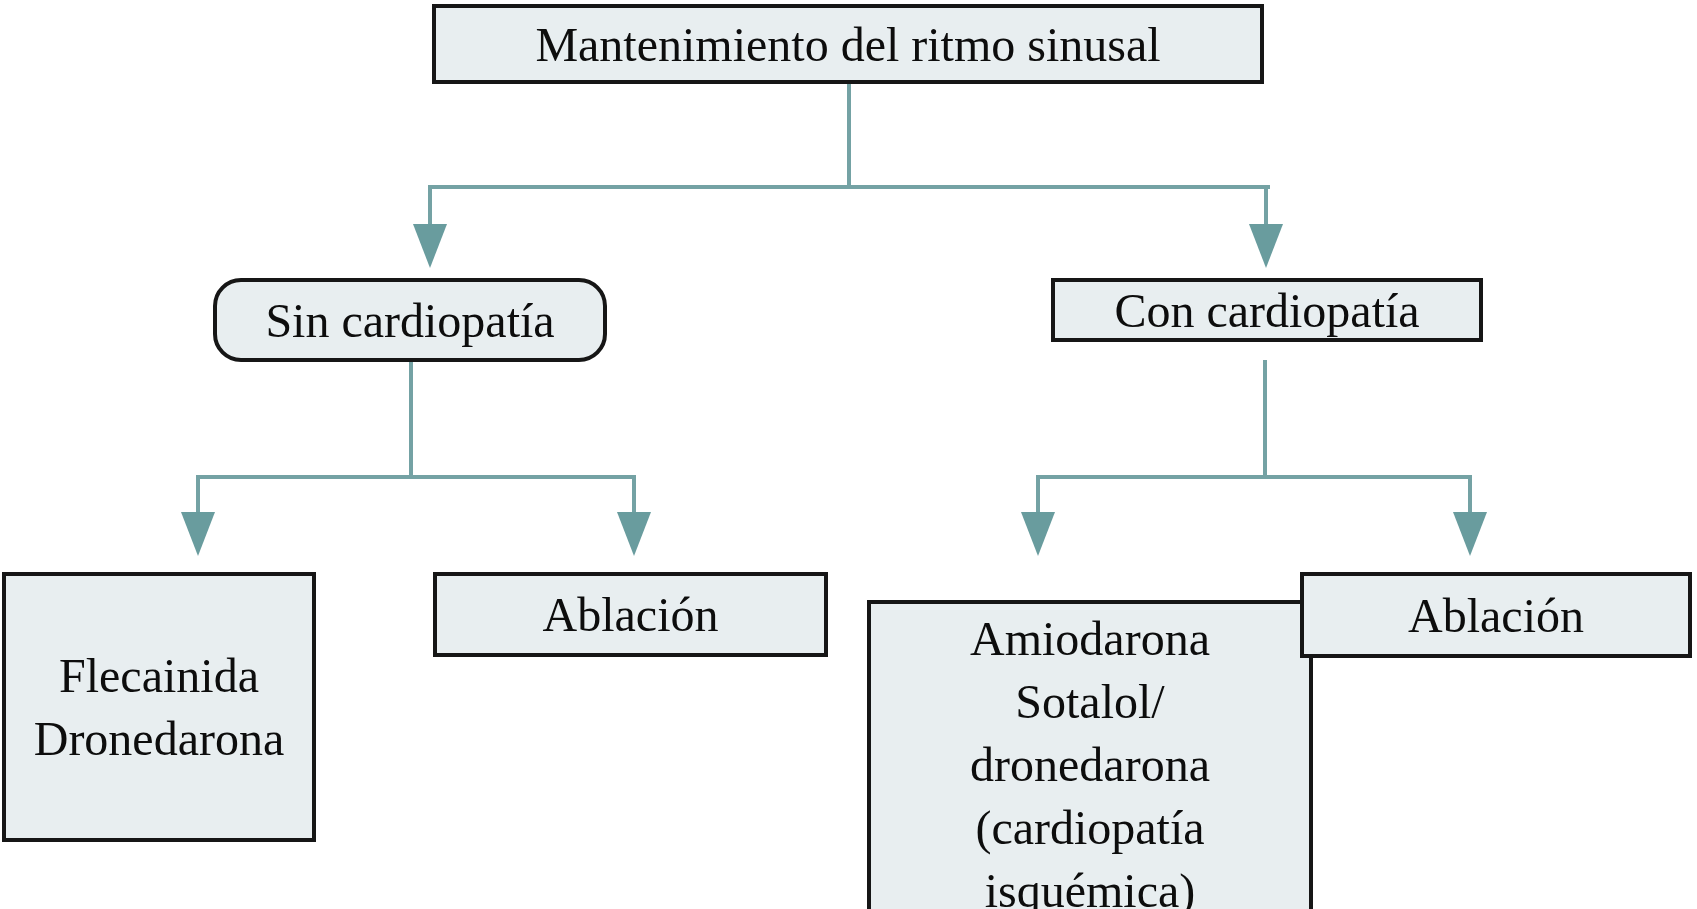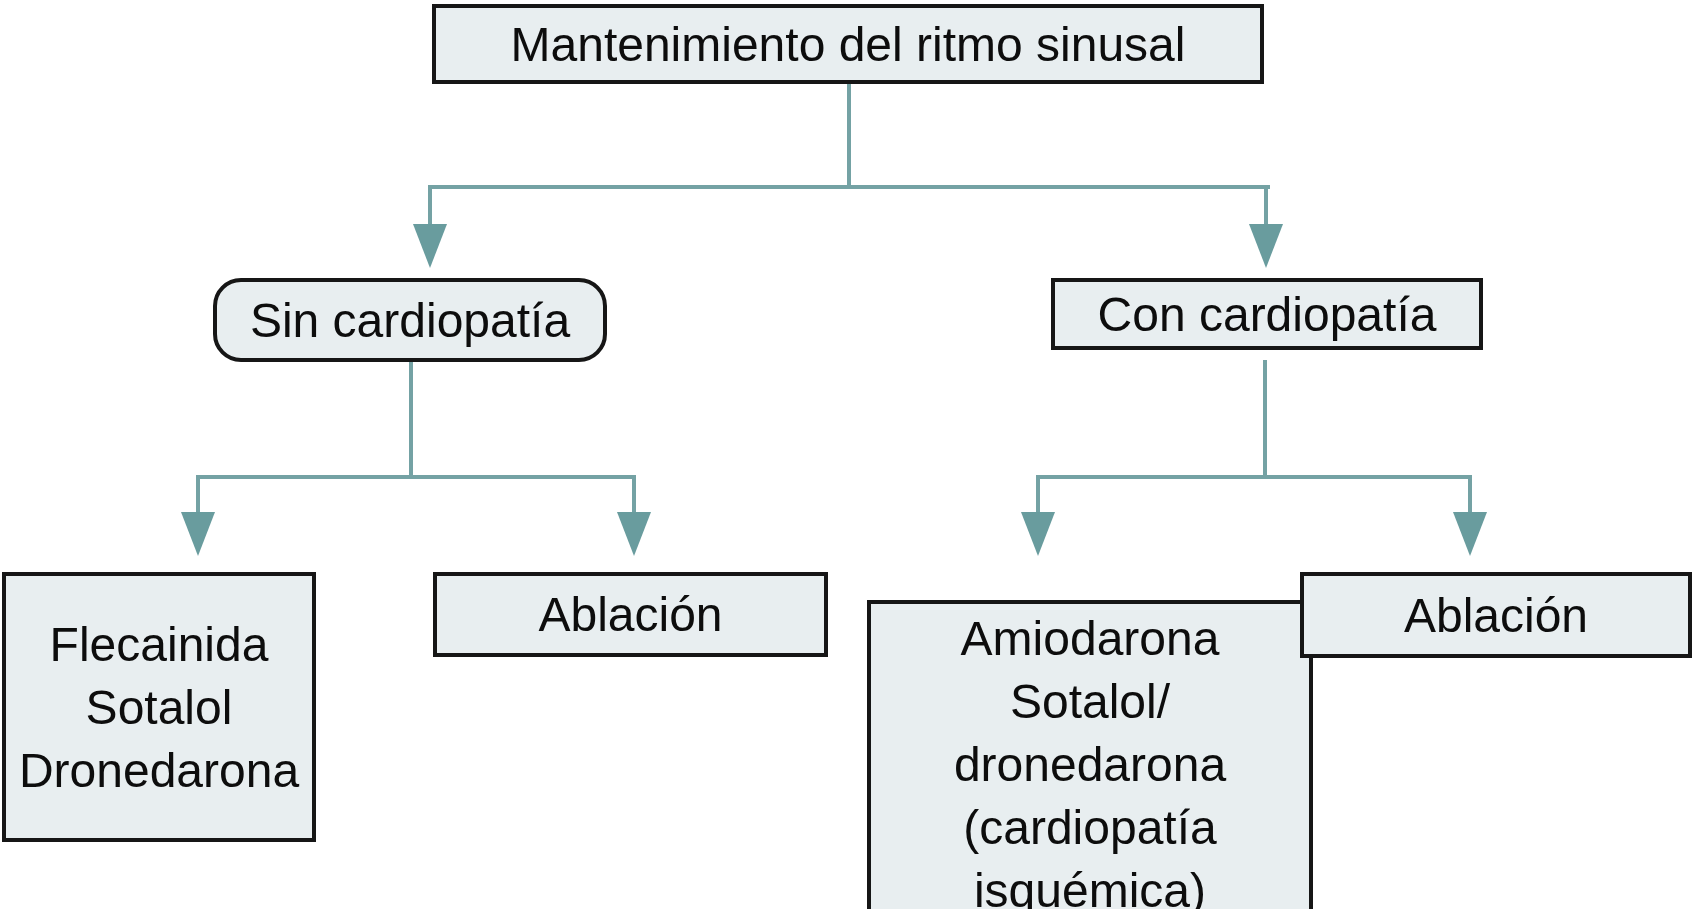--- a/index.html
+++ b/index.html
@@ -23,21 +23,21 @@
     color: #0d0d0d;
     font-size: 48px;
     line-height: 63px;
     display: flex;
     flex-direction: column;
     align-items: center;
     justify-content: center;
     text-align: center;
     white-space: nowrap;
   }
-  .node .line-text { display: block; }
+  .node .line-text { display: block; font-family: Liberation Serif, serif; }
   .cline {
     position: absolute;
     background: #74a2a4;
   }
   .arrow {
     position: absolute;
     width: 0;
     height: 0;
     border-left: 17px solid transparent;
     border-right: 17px solid transparent;
@@ -71,27 +71,26 @@
   <div class="arrow" style="left:1453px; top:512px;"></div>
 
   <div class="node" style="left:432px; top:4px; width:832px; height:80px;">
     <span class="line-text">Mantenimiento del ritmo sinusal</span>
   </div>
 
   <div class="node" style="left:213px; top:278px; width:394px; height:84px;border-radius:28px;">
     <span class="line-text">Sin cardiopatía</span>
   </div>
 
-  <div class="node" style="left:1051px; top:278px; width:432px; height:72px;">
+  <div class="node" style="left:1051px; top:278px; width:432px; height:64px;">
     <span class="line-text">Con cardiopatía</span>
   </div>
 
   <div class="node" style="left:2px; top:572px; width:314px; height:270px;">
     <span class="line-text">Flecainida</span>
-    <span class="line-text">Sotalol</span>
     <span class="line-text">Dronedarona</span>
   </div>
 
   <div class="node" style="left:433px; top:572px; width:395px; height:85px;">
     <span class="line-text">Ablación</span>
   </div>
 
   <div class="node" style="left:867px; top:600px; width:446px; height:328px;">
     <span class="line-text">Amiodarona</span>
     <span class="line-text">Sotalol/</span>

